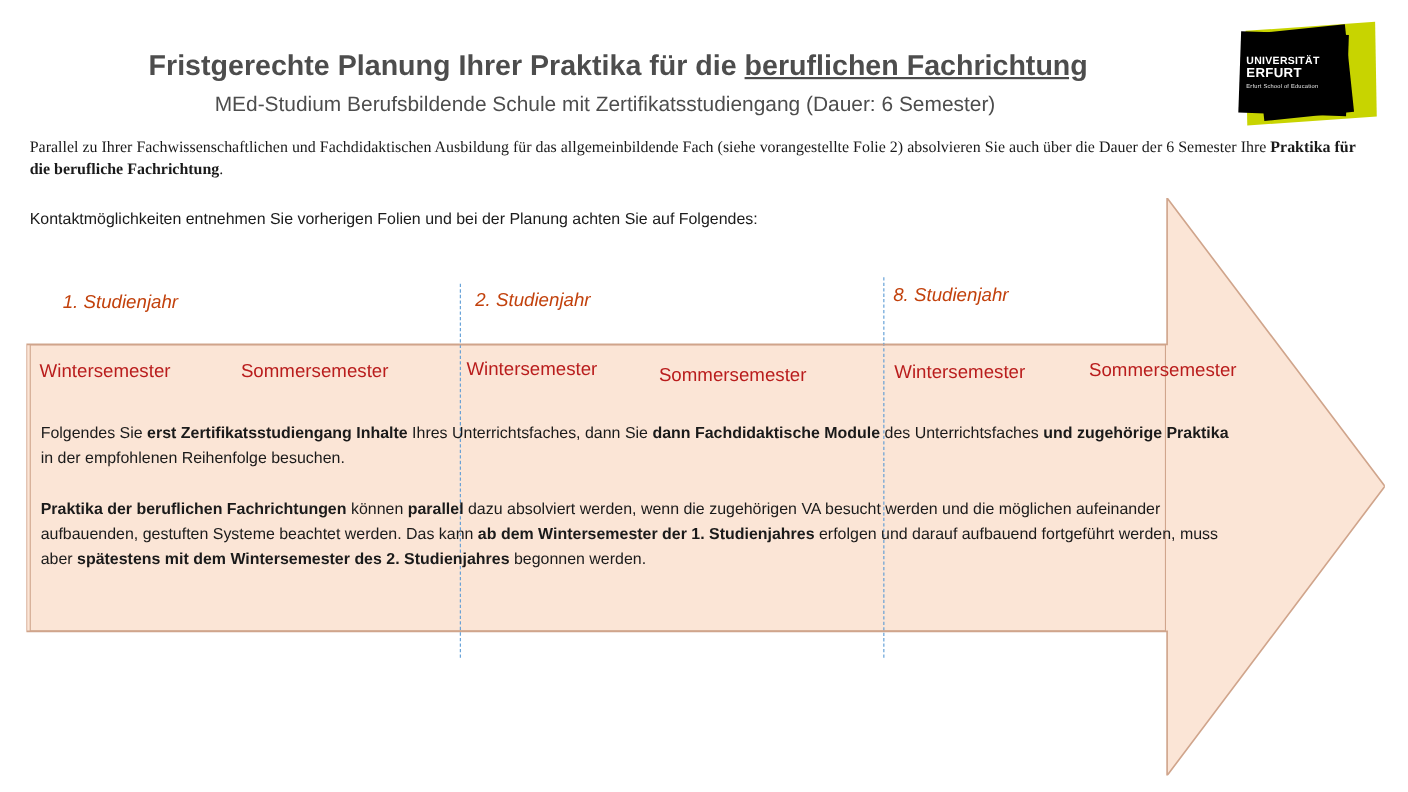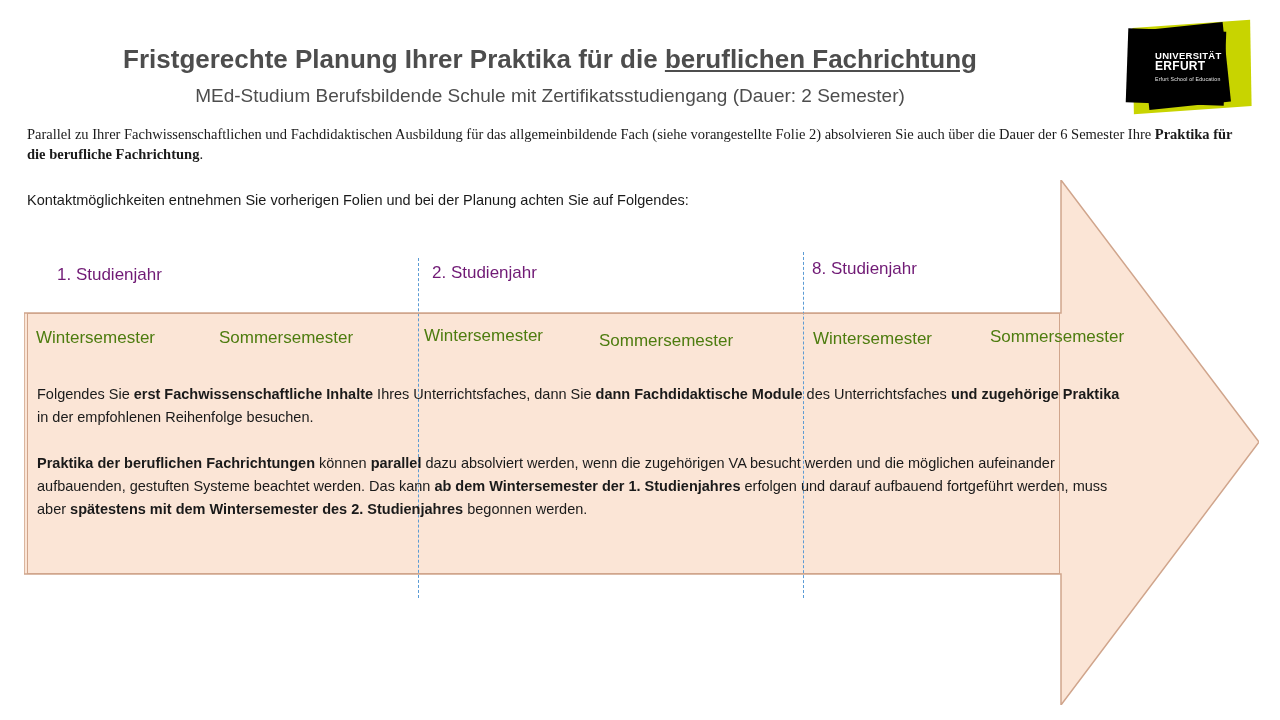--- a/index.html
+++ b/index.html
@@ -46,21 +46,21 @@
     position: absolute;
     left: 20px;
     top: 4px;
     width: 82px;
     height: 80px;
     background: #000000;
     transform: rotate(-6deg);
   }
   .logo .txt {
     position: absolute;
-    left: 30px;
+    left: 8px;
     top: 28px;
     width: 92px;
     color: #ffffff;
     z-index: 5;
   }
   .logo .txt .l1 {
     font-size: 9.5px;
     font-weight: bold;
     letter-spacing: .3px;
     line-height: 11px;
@@ -82,20 +82,21 @@
   .title {
     position: absolute;
     top: 44px;
     left: 0;
     width: 1100px;
     text-align: center;
     font-size: 26px;
     font-weight: bold;
     color: #4d4d4d;
     white-space: nowrap;
+    padding-left: 12px;
   }
   .title .u {
     text-decoration: underline;
   }
   .subtitle {
     position: absolute;
     top: 85px;
     left: 0;
     width: 1100px;
     text-align: center;
@@ -124,22 +125,23 @@
   }
   .arrow-shape {
     position: absolute;
     inset: 0;
   }
 
   
   .year {
     position: absolute;
     font-size: 17px;
-    color: #701a75;
-    white-space: nowrap;
+    color: #c2410c;
+    white-space: nowrap;
+    font-style: italic;
   }
   .year1 { top: 265px; left: 57px; }
   .year2 { top: 263px; left: 432px; }
   .year3 { top: 259px; left: 812px; }
 
   
   .divider {
     position: absolute;
     width: 0;
     border-left: 1px dashed #5b9bd5;
@@ -153,21 +155,21 @@
     left: 27px;
     top: 313px;
     width: 1033px;
     height: 261px;
     border: 1px solid #d0a58c;
     box-sizing: border-box;
   }
   .sem {
     position: absolute;
     font-size: 17px;
-    color: #4d7c0f;
+    color: #b91c1c;
     white-space: nowrap;
   }
   .sem-ws1 { top: 328px; left: 36px; }
   .sem-ss1 { top: 328px; left: 219px; }
   .sem-ws2 { top: 326px; left: 424px; }
   .sem-ss2 { top: 331px; left: 599px; }
   .sem-ws3 { top: 329px; left: 813px; }
   .sem-ss3 { top: 327px; left: 990px; }
 
   .bodytext {
@@ -193,21 +195,21 @@
   <div class="txt">
     <div class="l1">UNIVERSITÄT</div>
     <div class="l2">ERFURT</div>
     <div class="l3">Erfurt School of Education</div>
   </div>
 </div>
 
 <div class="title">
   <span>Fristgerechte Planung Ihrer Praktika für die </span><span class="u">beruflichen Fachrichtung</span>
 </div>
-<div class="subtitle">MEd-Studium Berufsbildende Schule mit Zertifikatsstudiengang (Dauer: 2 Semester)</div>
+<div class="subtitle">MEd-Studium Berufsbildende Schule mit Zertifikatsstudiengang (Dauer: 6 Semester)</div>
 
 <div class="para para1">
   <span>Parallel zu Ihrer Fachwissenschaftlichen und Fachdidaktischen Ausbildung für das allgemeinbildende  Fach (siehe vorangestellte Folie 2) absolvieren Sie auch über die Dauer der 6 Semester Ihre </span><b>Praktika für die berufliche Fachrichtung</b><span>.</span>
 </div>
 <div class="para para2">Kontaktmöglichkeiten entnehmen Sie vorherigen Folien und bei der Planung achten Sie auf Folgendes:</div>
 
 <div class="arrow-wrap">
   <svg class="arrow-shape" viewBox="0 0 1235 525" preserveAspectRatio="none">
     <polygon points="0,133 1037,133 1037,0 1235,262 1037,525 1037,394 0,394" fill="#fbe5d6" stroke="#d0a58c" stroke-width="1.5"></polygon>
   </svg>
@@ -224,19 +226,19 @@
 
 <div class="sem sem-ws1">Wintersemester</div>
 <div class="sem sem-ss1">Sommersemester</div>
 <div class="sem sem-ws2">Wintersemester</div>
 <div class="sem sem-ss2">Sommersemester</div>
 <div class="sem sem-ws3">Wintersemester</div>
 <div class="sem sem-ss3">Sommersemester</div>
 
 <div class="bodytext">
   <p>
-    <span>Folgendes Sie </span><b>erst Fachwissenschaftliche Inhalte</b><span> Ihres Unterrichtsfaches, dann Sie </span><b>dann Fachdidaktische Module</b><span> des Unterrichtsfaches </span><b>und zugehörige Praktika</b><span> in der empfohlenen Reihenfolge besuchen.</span>
+    <span>Folgendes Sie </span><b>erst Zertifikatsstudiengang Inhalte</b><span> Ihres Unterrichtsfaches, dann Sie </span><b>dann Fachdidaktische Module</b><span> des Unterrichtsfaches </span><b>und zugehörige Praktika</b><span> in der empfohlenen Reihenfolge besuchen.</span>
   </p>
   <div class="gap"></div>
   <p>
     <b>Praktika der beruflichen Fachrichtungen</b><span> können </span><b>parallel</b><span> dazu absolviert werden, wenn die zugehörigen VA besucht werden und die möglichen aufeinander aufbauenden, gestuften Systeme beachtet werden. Das kann </span><b>ab dem  Wintersemester der 1. Studienjahres</b><span> erfolgen und darauf aufbauend fortgeführt werden, muss aber </span><b>spätestens mit dem Wintersemester des 2. Studienjahres</b><span> begonnen werden.</span>
   </p>
 </div>
 
 </body></html>

